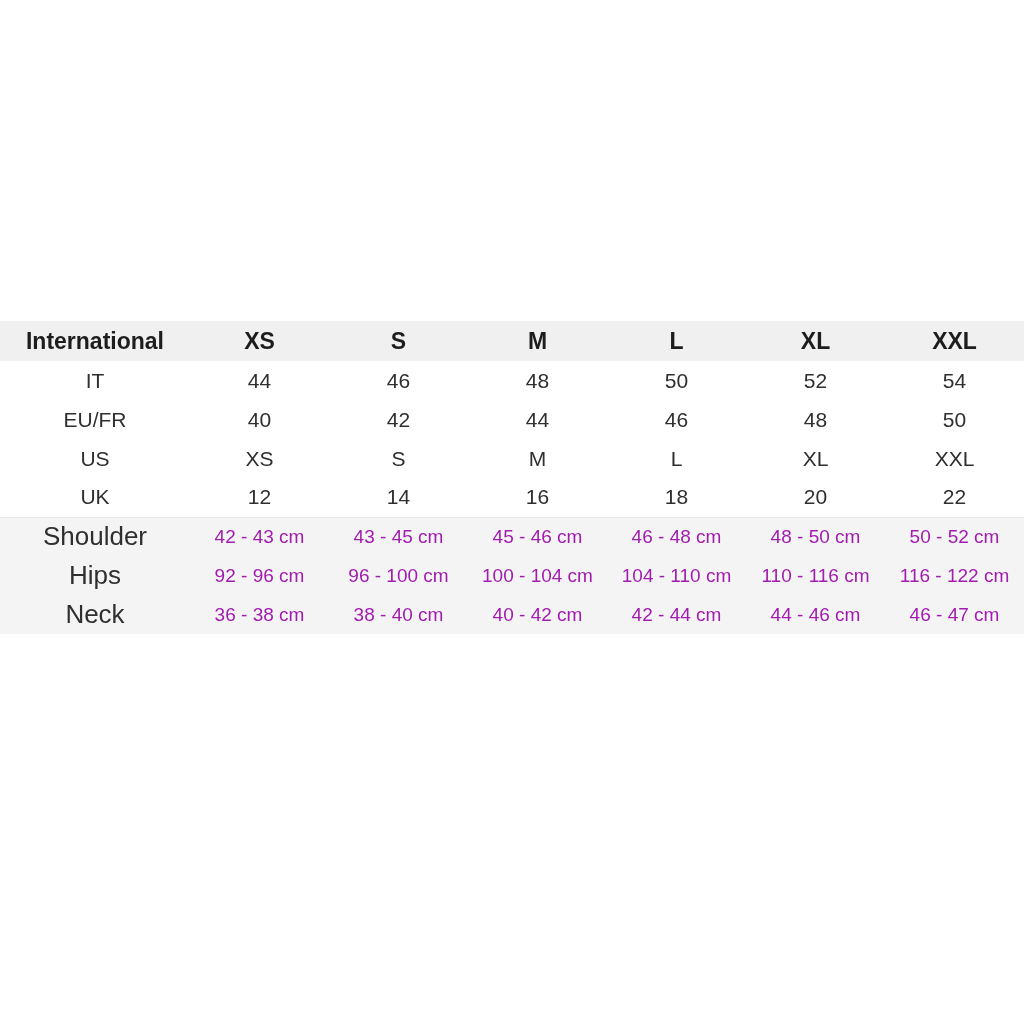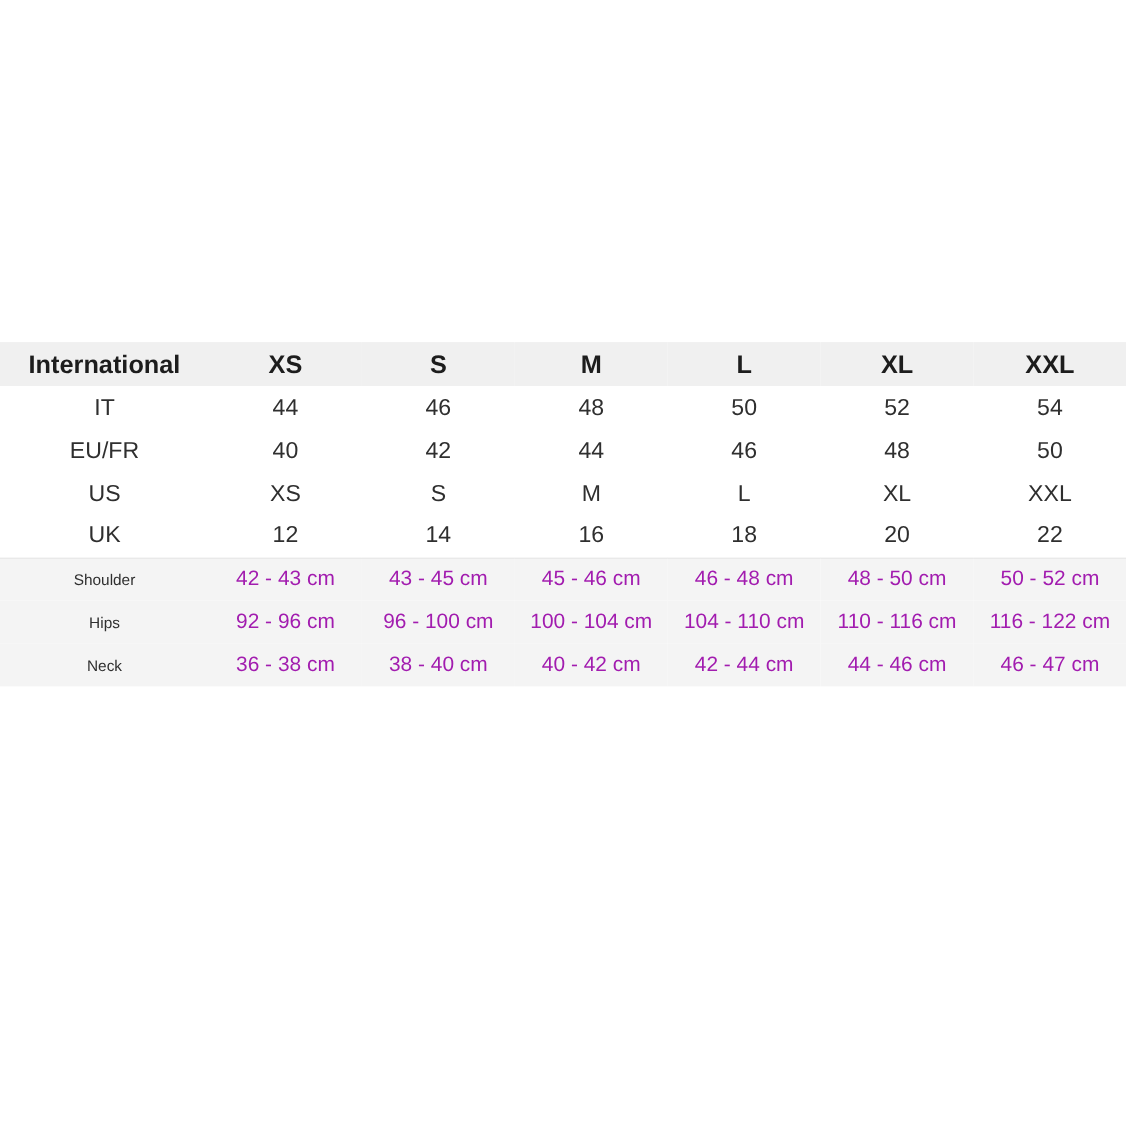--- a/index.html
+++ b/index.html
@@ -15,21 +15,21 @@
     position: relative;
     width: 1024px;
     height: 1024px;
     background: #ffffff;
     overflow: hidden;
   }
 
   .chart-wrap {
     position: absolute;
     left: 0;
-    top: 311px;
+    top: 321px;
     width: 928px;
   }
 
   table.size-chart {
     border-collapse: collapse;
     width: 1024px;
     table-layout: fixed;
     color: #2b2b2b;
   }
 
@@ -79,21 +79,21 @@
   
   tr.meas-row {
     background: #f4f4f4;
     height: 39px;
   }
   tr.meas-row td {
     font-size: 19px;
     color: #a21caf;
   }
   tr.meas-row td.label-cell {
-    font-size: 14px;
+    font-size: 26px;
     color: #2f2f2f;
   }
 
   
   tr.first-meas td {
     border-top: 1px solid #e7e7e7;
   }
 </style>
 </head>
 <body>

